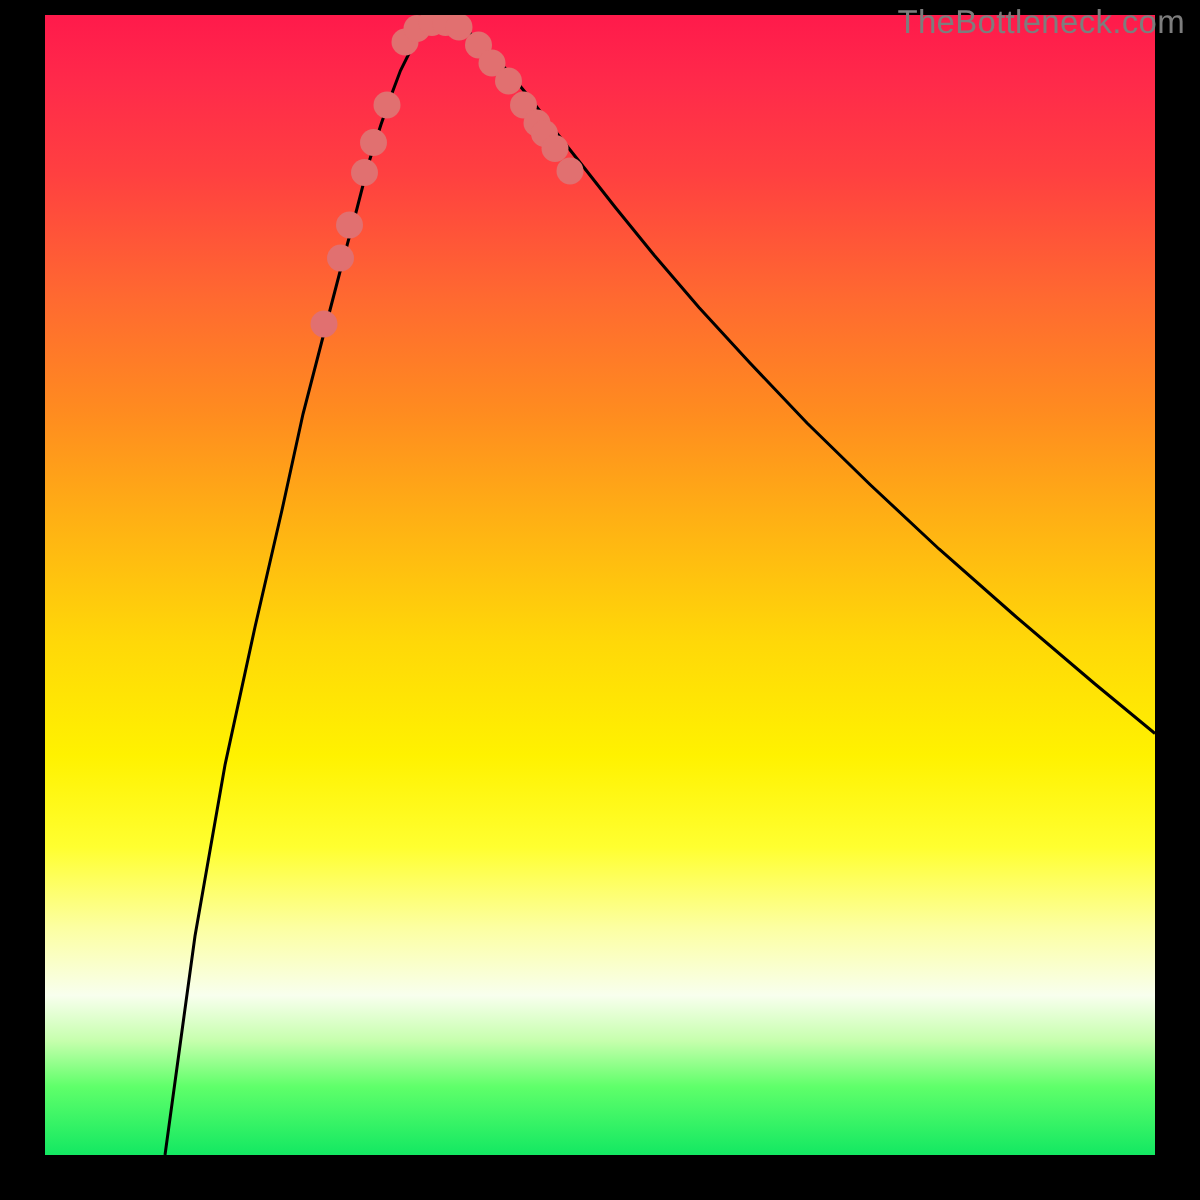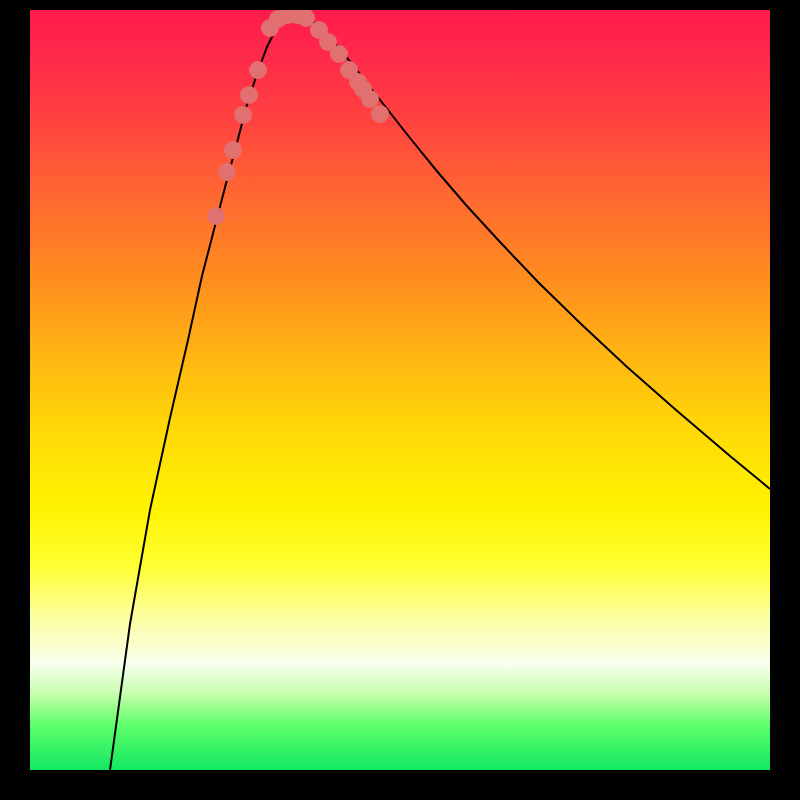--- a/index.html
+++ b/index.html
@@ -49,13 +49,14 @@
           <circle cx="298" cy="32" r="9" fill="#e17070"></circle>
           <circle cx="309" cy="44" r="9" fill="#e17070"></circle>
           <circle cx="319" cy="60" r="9" fill="#e17070"></circle>
           <circle cx="328" cy="72" r="9" fill="#e17070"></circle>
           <circle cx="333" cy="79" r="9" fill="#e17070"></circle>
           <circle cx="340" cy="89" r="9" fill="#e17070"></circle>
           <circle cx="350" cy="104" r="9" fill="#e17070"></circle>
         </g>
     </svg>
   </div>
+  <div class="wm">TheBottleneck.com</div>
 </div>
 
 </body></html>

